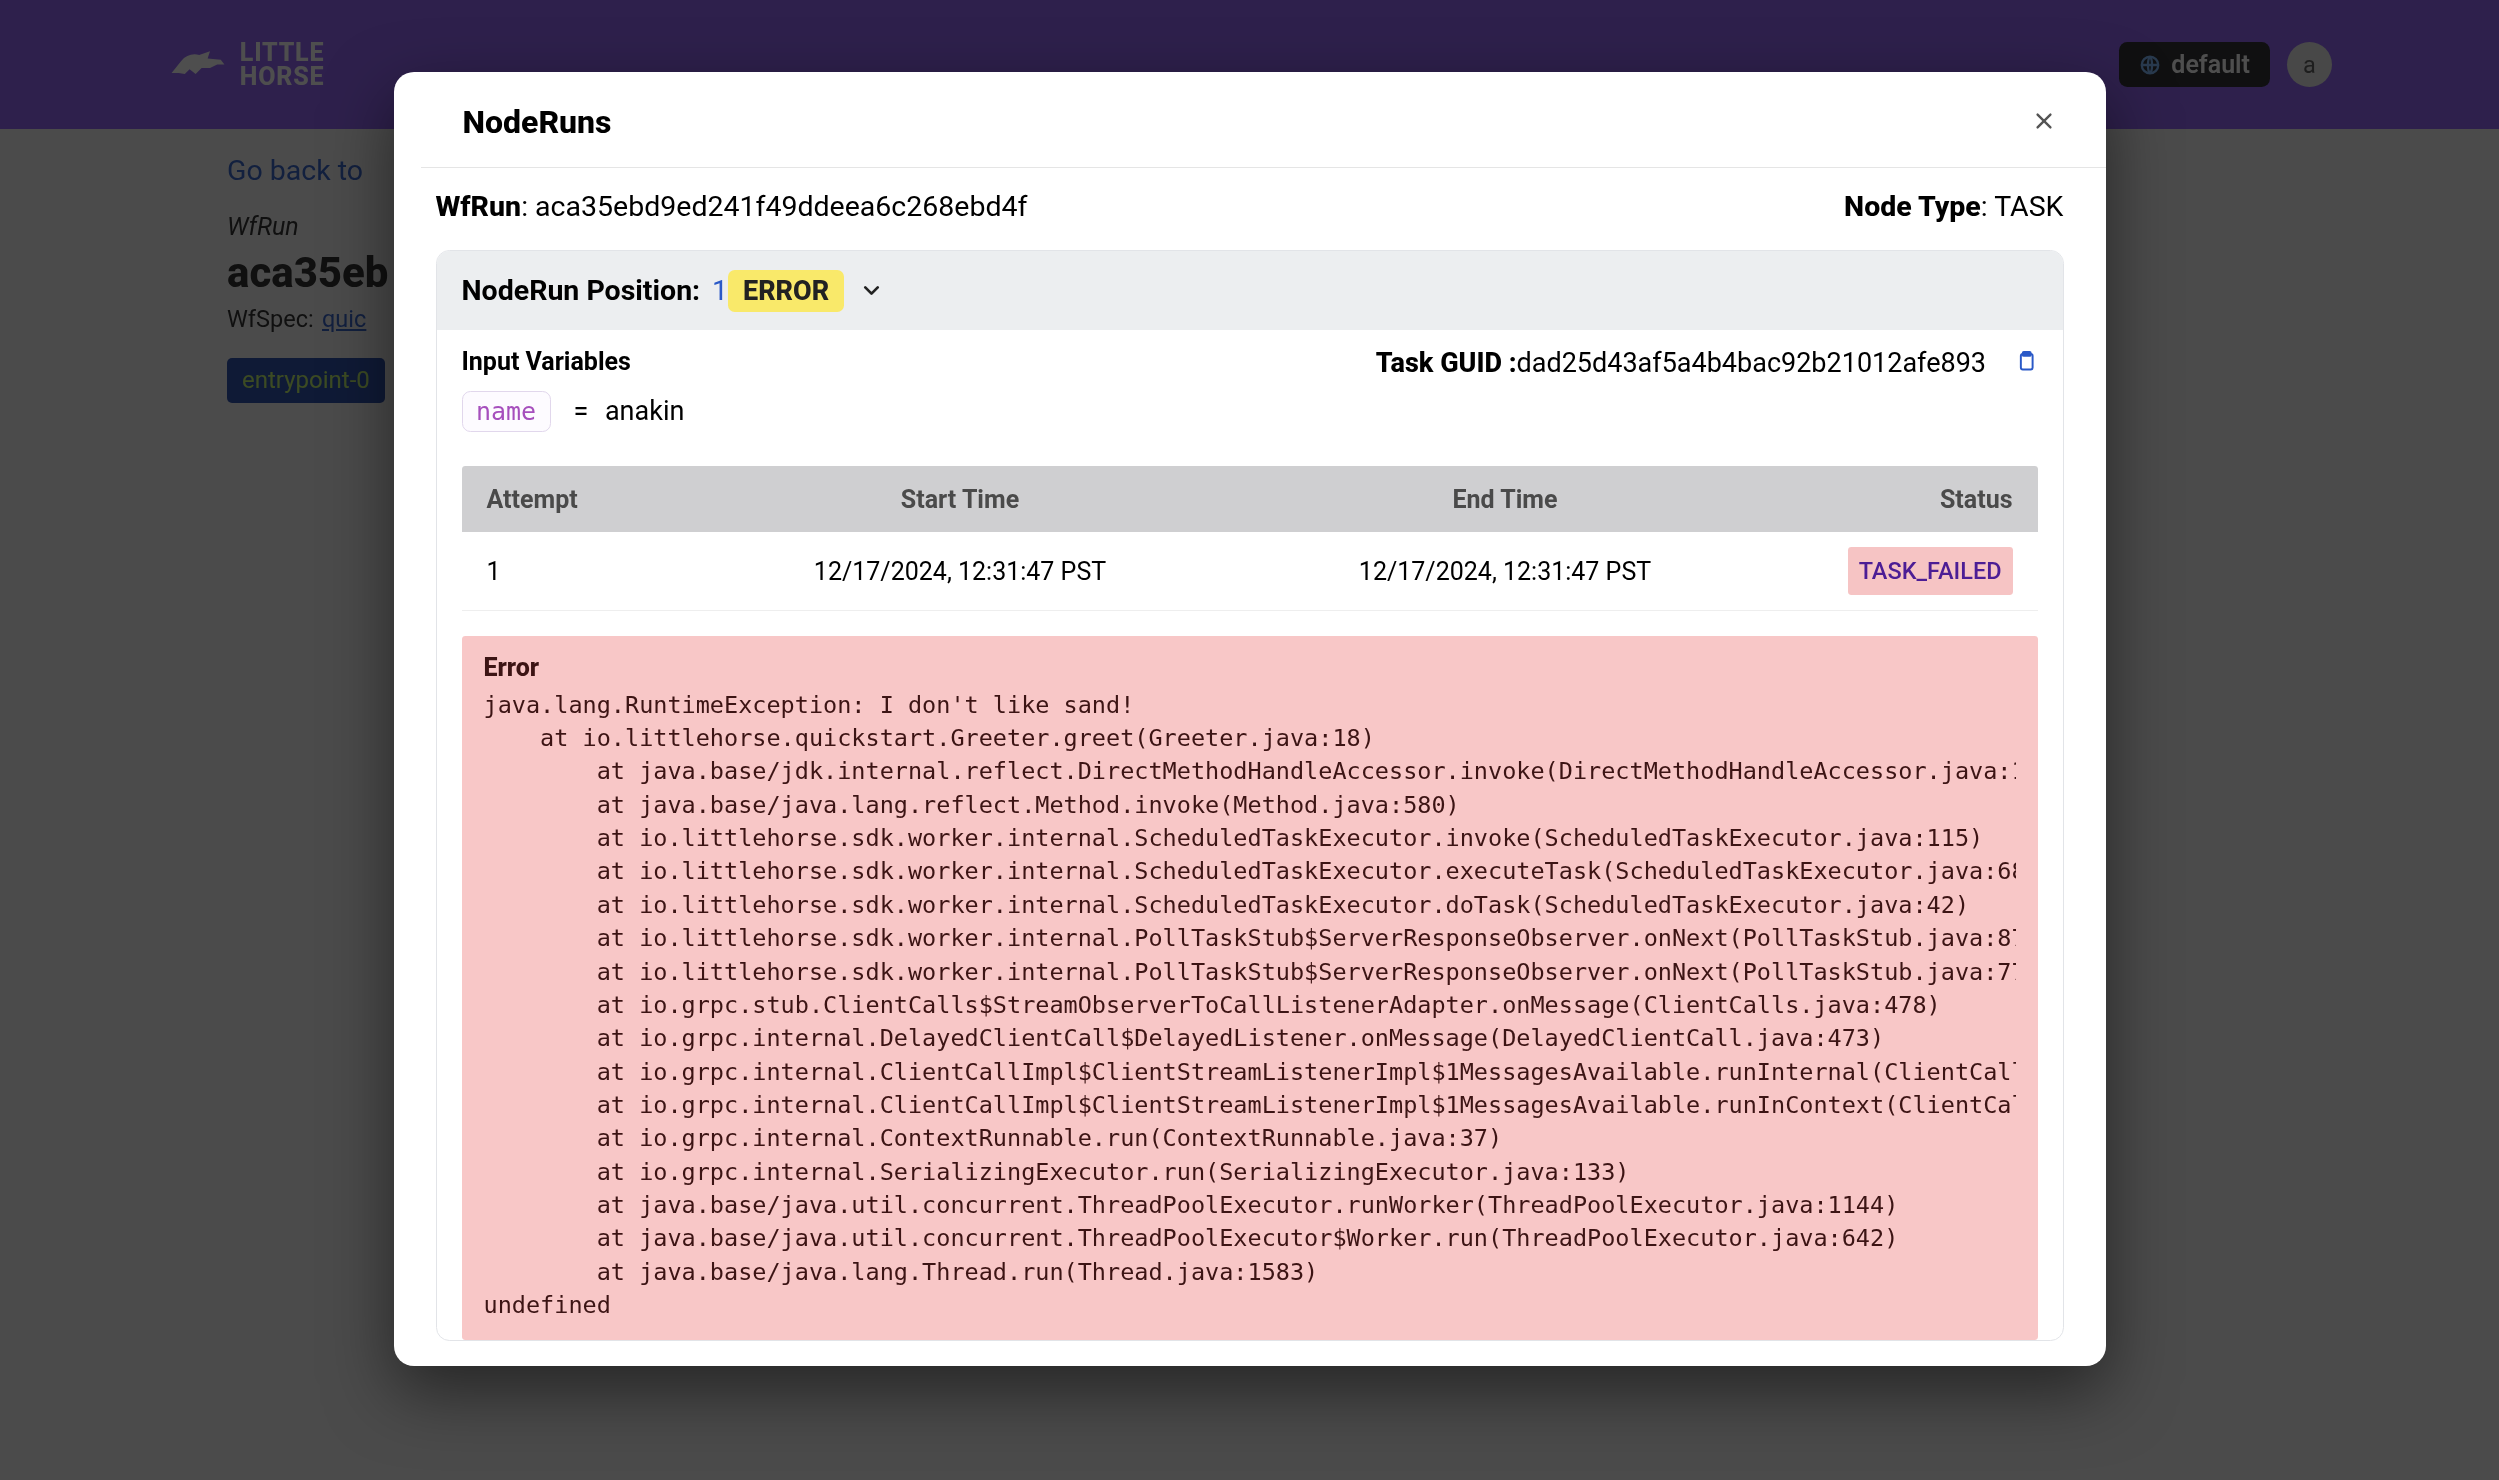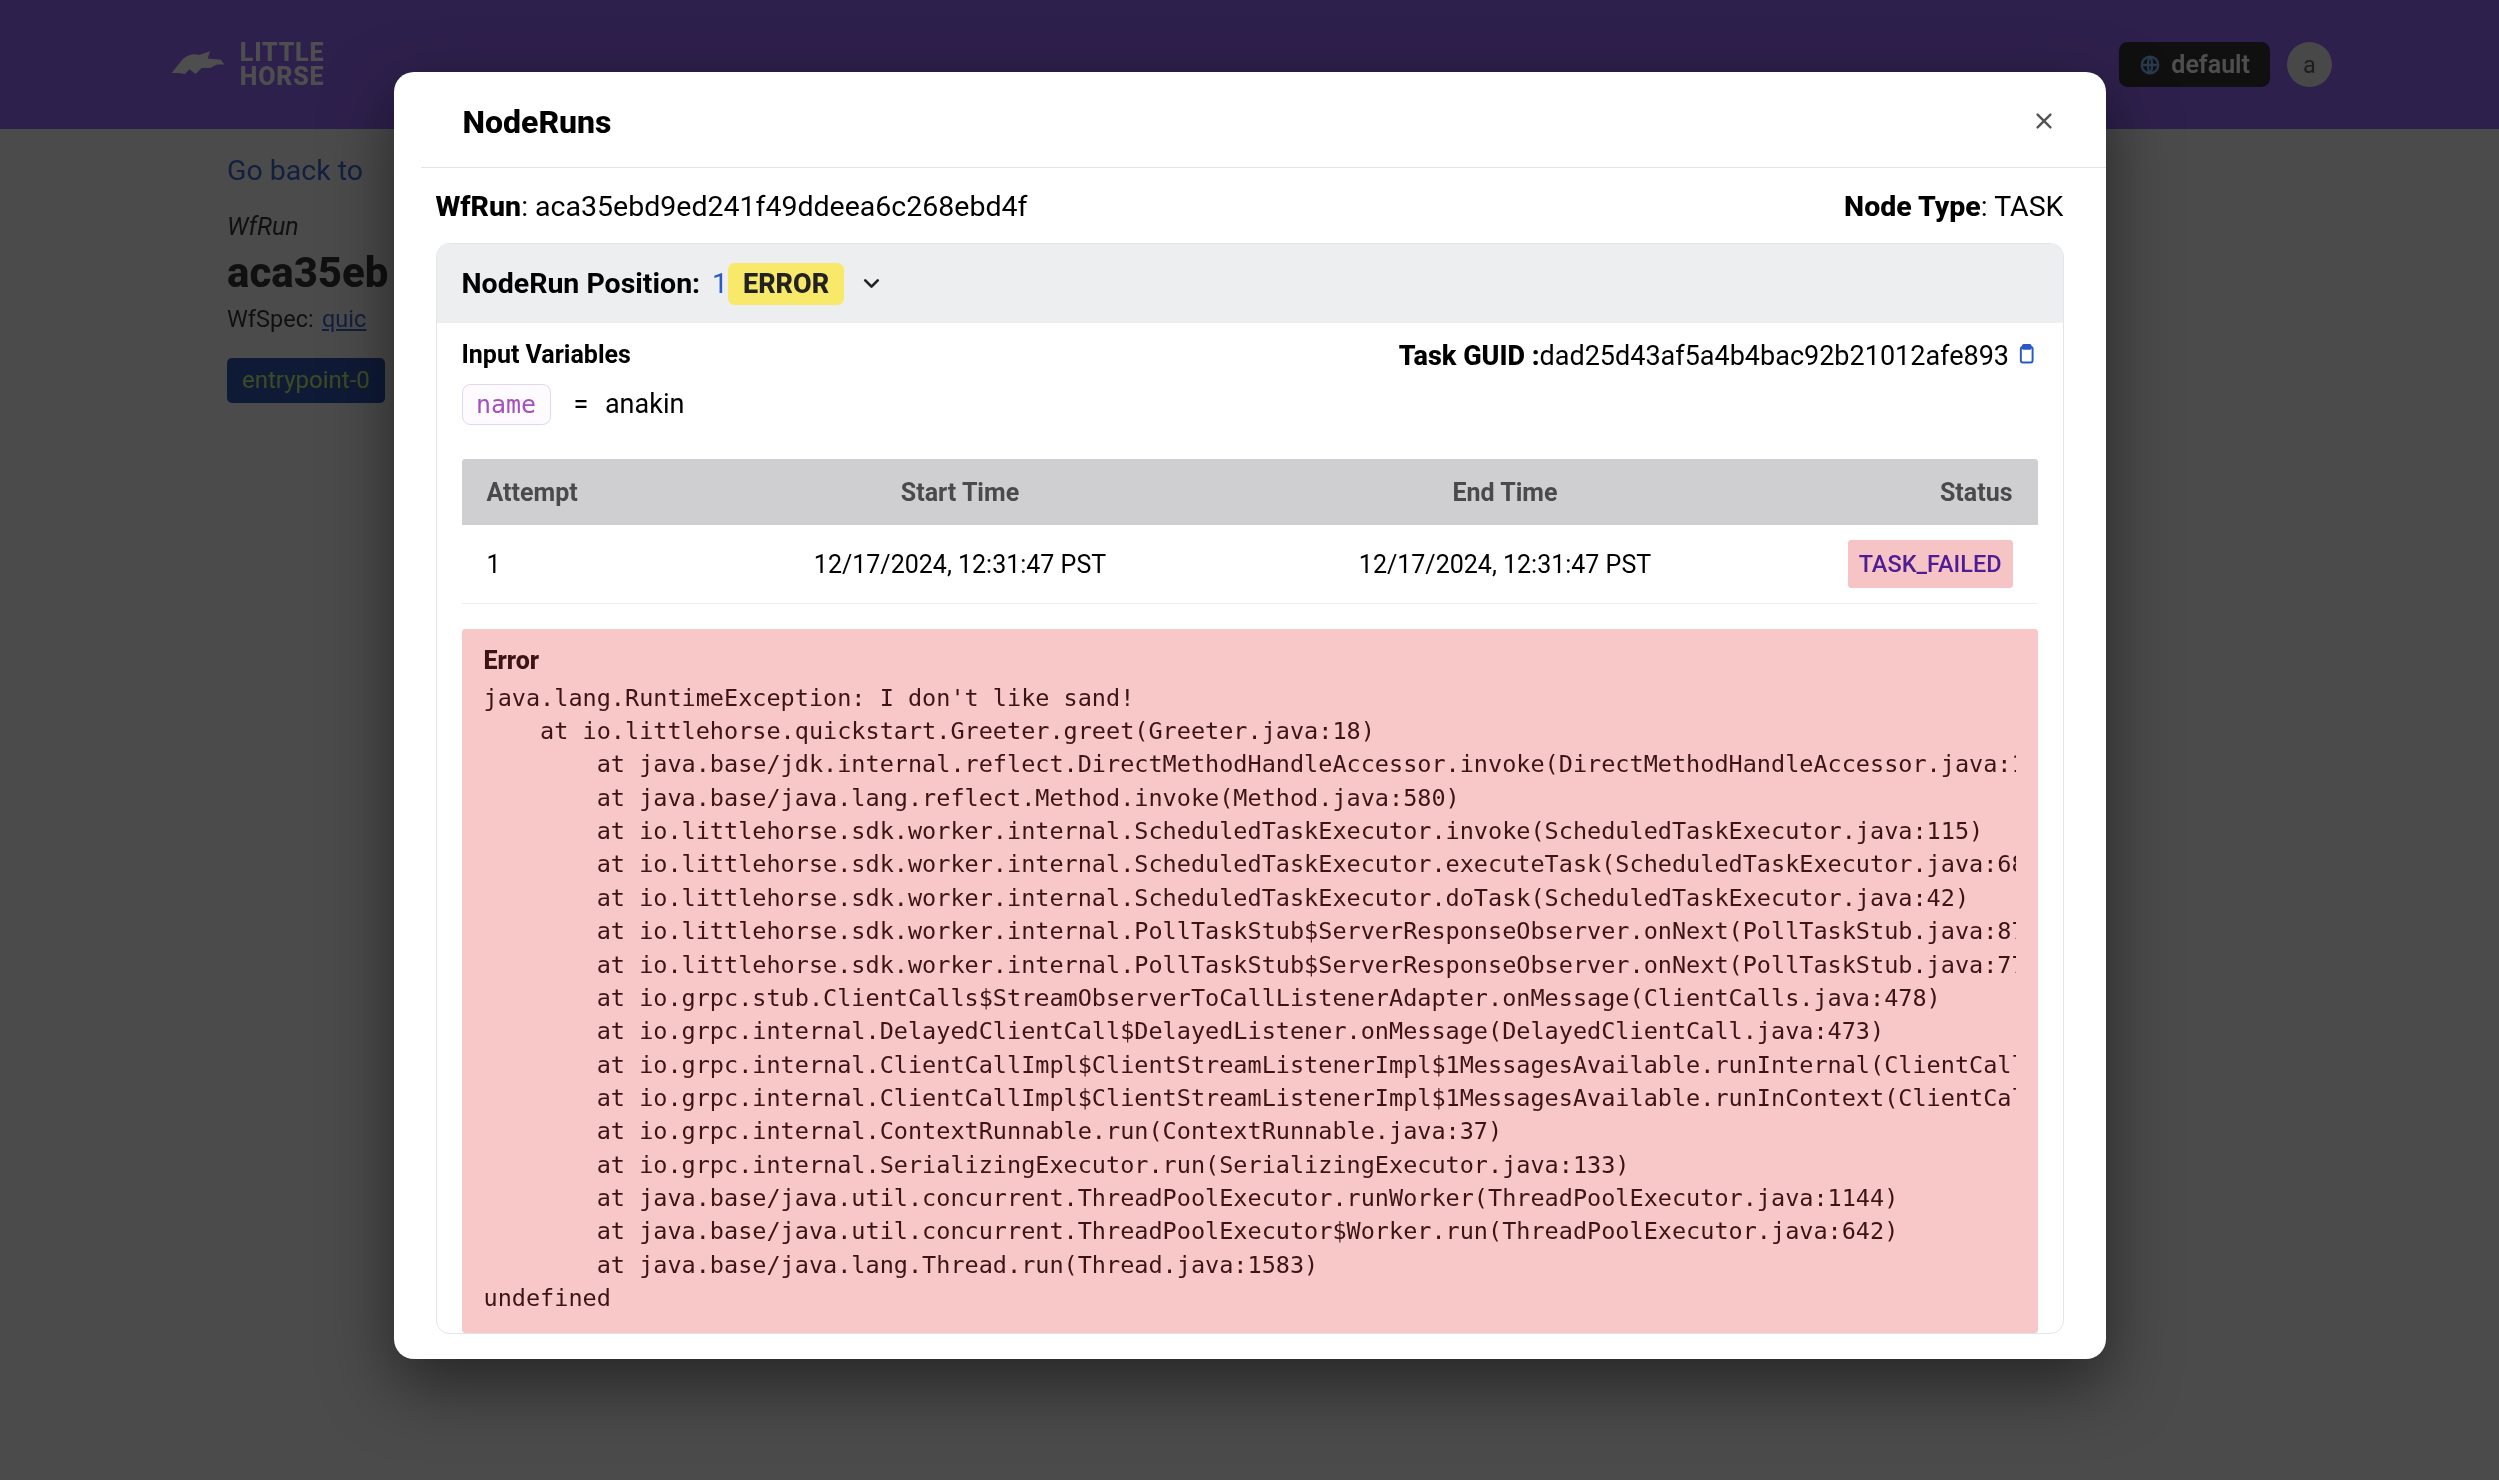--- a/index.html
+++ b/index.html
@@ -81,21 +81,21 @@
   }
   .modal-title { font-weight:800; font-size:32px; }
   .close-btn { font-size:28.5px; color:#555; cursor:pointer; padding:5px 8.4px; }
   .modal-body {
     padding: 22px 42px 25px;
     overflow:auto;
     flex:1;
   }
   .meta-row {
     display:flex; justify-content:space-between; align-items:center;
-    font-size:28.5px; margin-bottom:20px;
+    font-size:28.5px; margin-bottom:27px;
   }
   .meta-row b { font-weight:800; }
 
   .run-card {
     border:0.8px solid #e2e4e8; border-radius:13.4px;
     overflow:hidden;
   }
   .run-card-hdr {
     background:#eceef0;
     padding: 18.5px 25px;
@@ -120,21 +120,21 @@
     display:inline-block;
     border:0.8px solid #e1d7ec;
     background:#fdfbff;
     color:#a64fbd;
     border-radius:8.4px;
     padding:5px 13.4px;
     font-family: ui-monospace, Menlo, monospace;
     font-size:25px;
   }
   .var-eq { font-size:27px; margin-left:10px; }
-  .task-guid { font-size:27px; display:flex; align-items:center; gap:5px; }
+  .task-guid { font-size:27px; display:flex; align-items:center; gap:28px; }
   .task-guid b { font-weight:800; }
   .copy-icon { color:#2A59C7; }
 
   .attempts {
     margin-top:34px;
   }
   .att-head {
     display:grid;
     grid-template-columns: 201px 1fr 1fr 235px;
     background:#cfcfd1;

